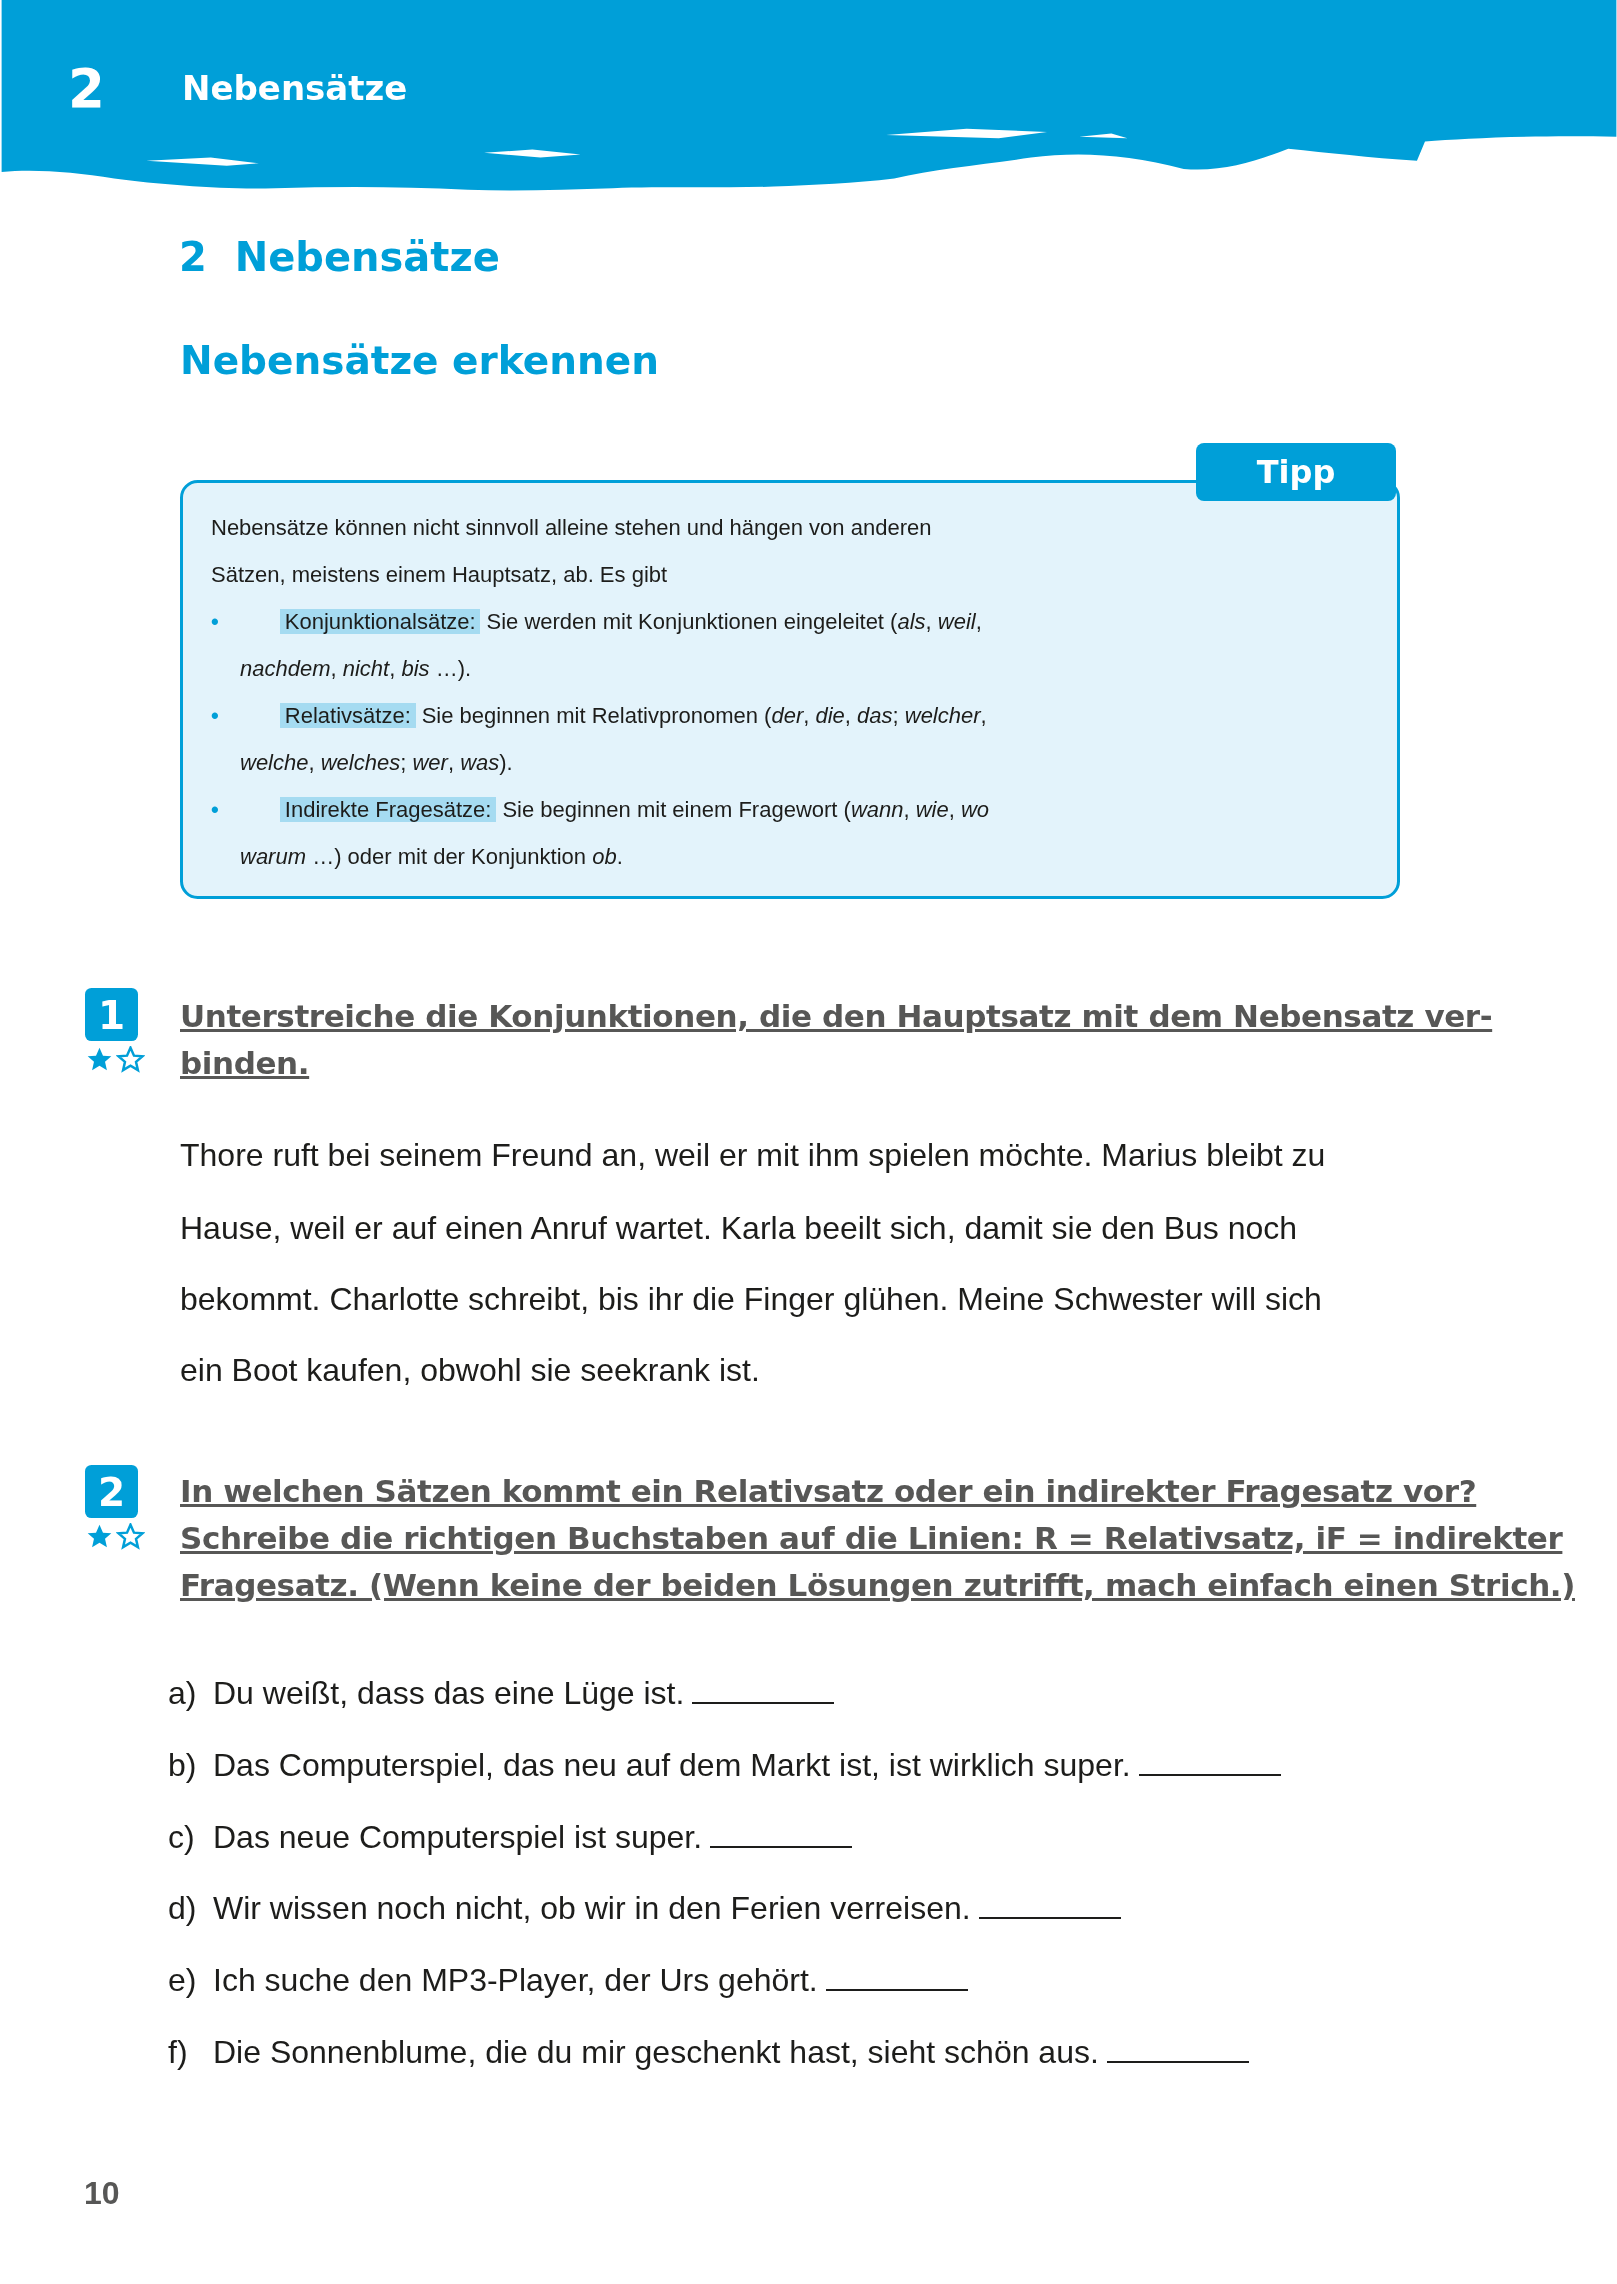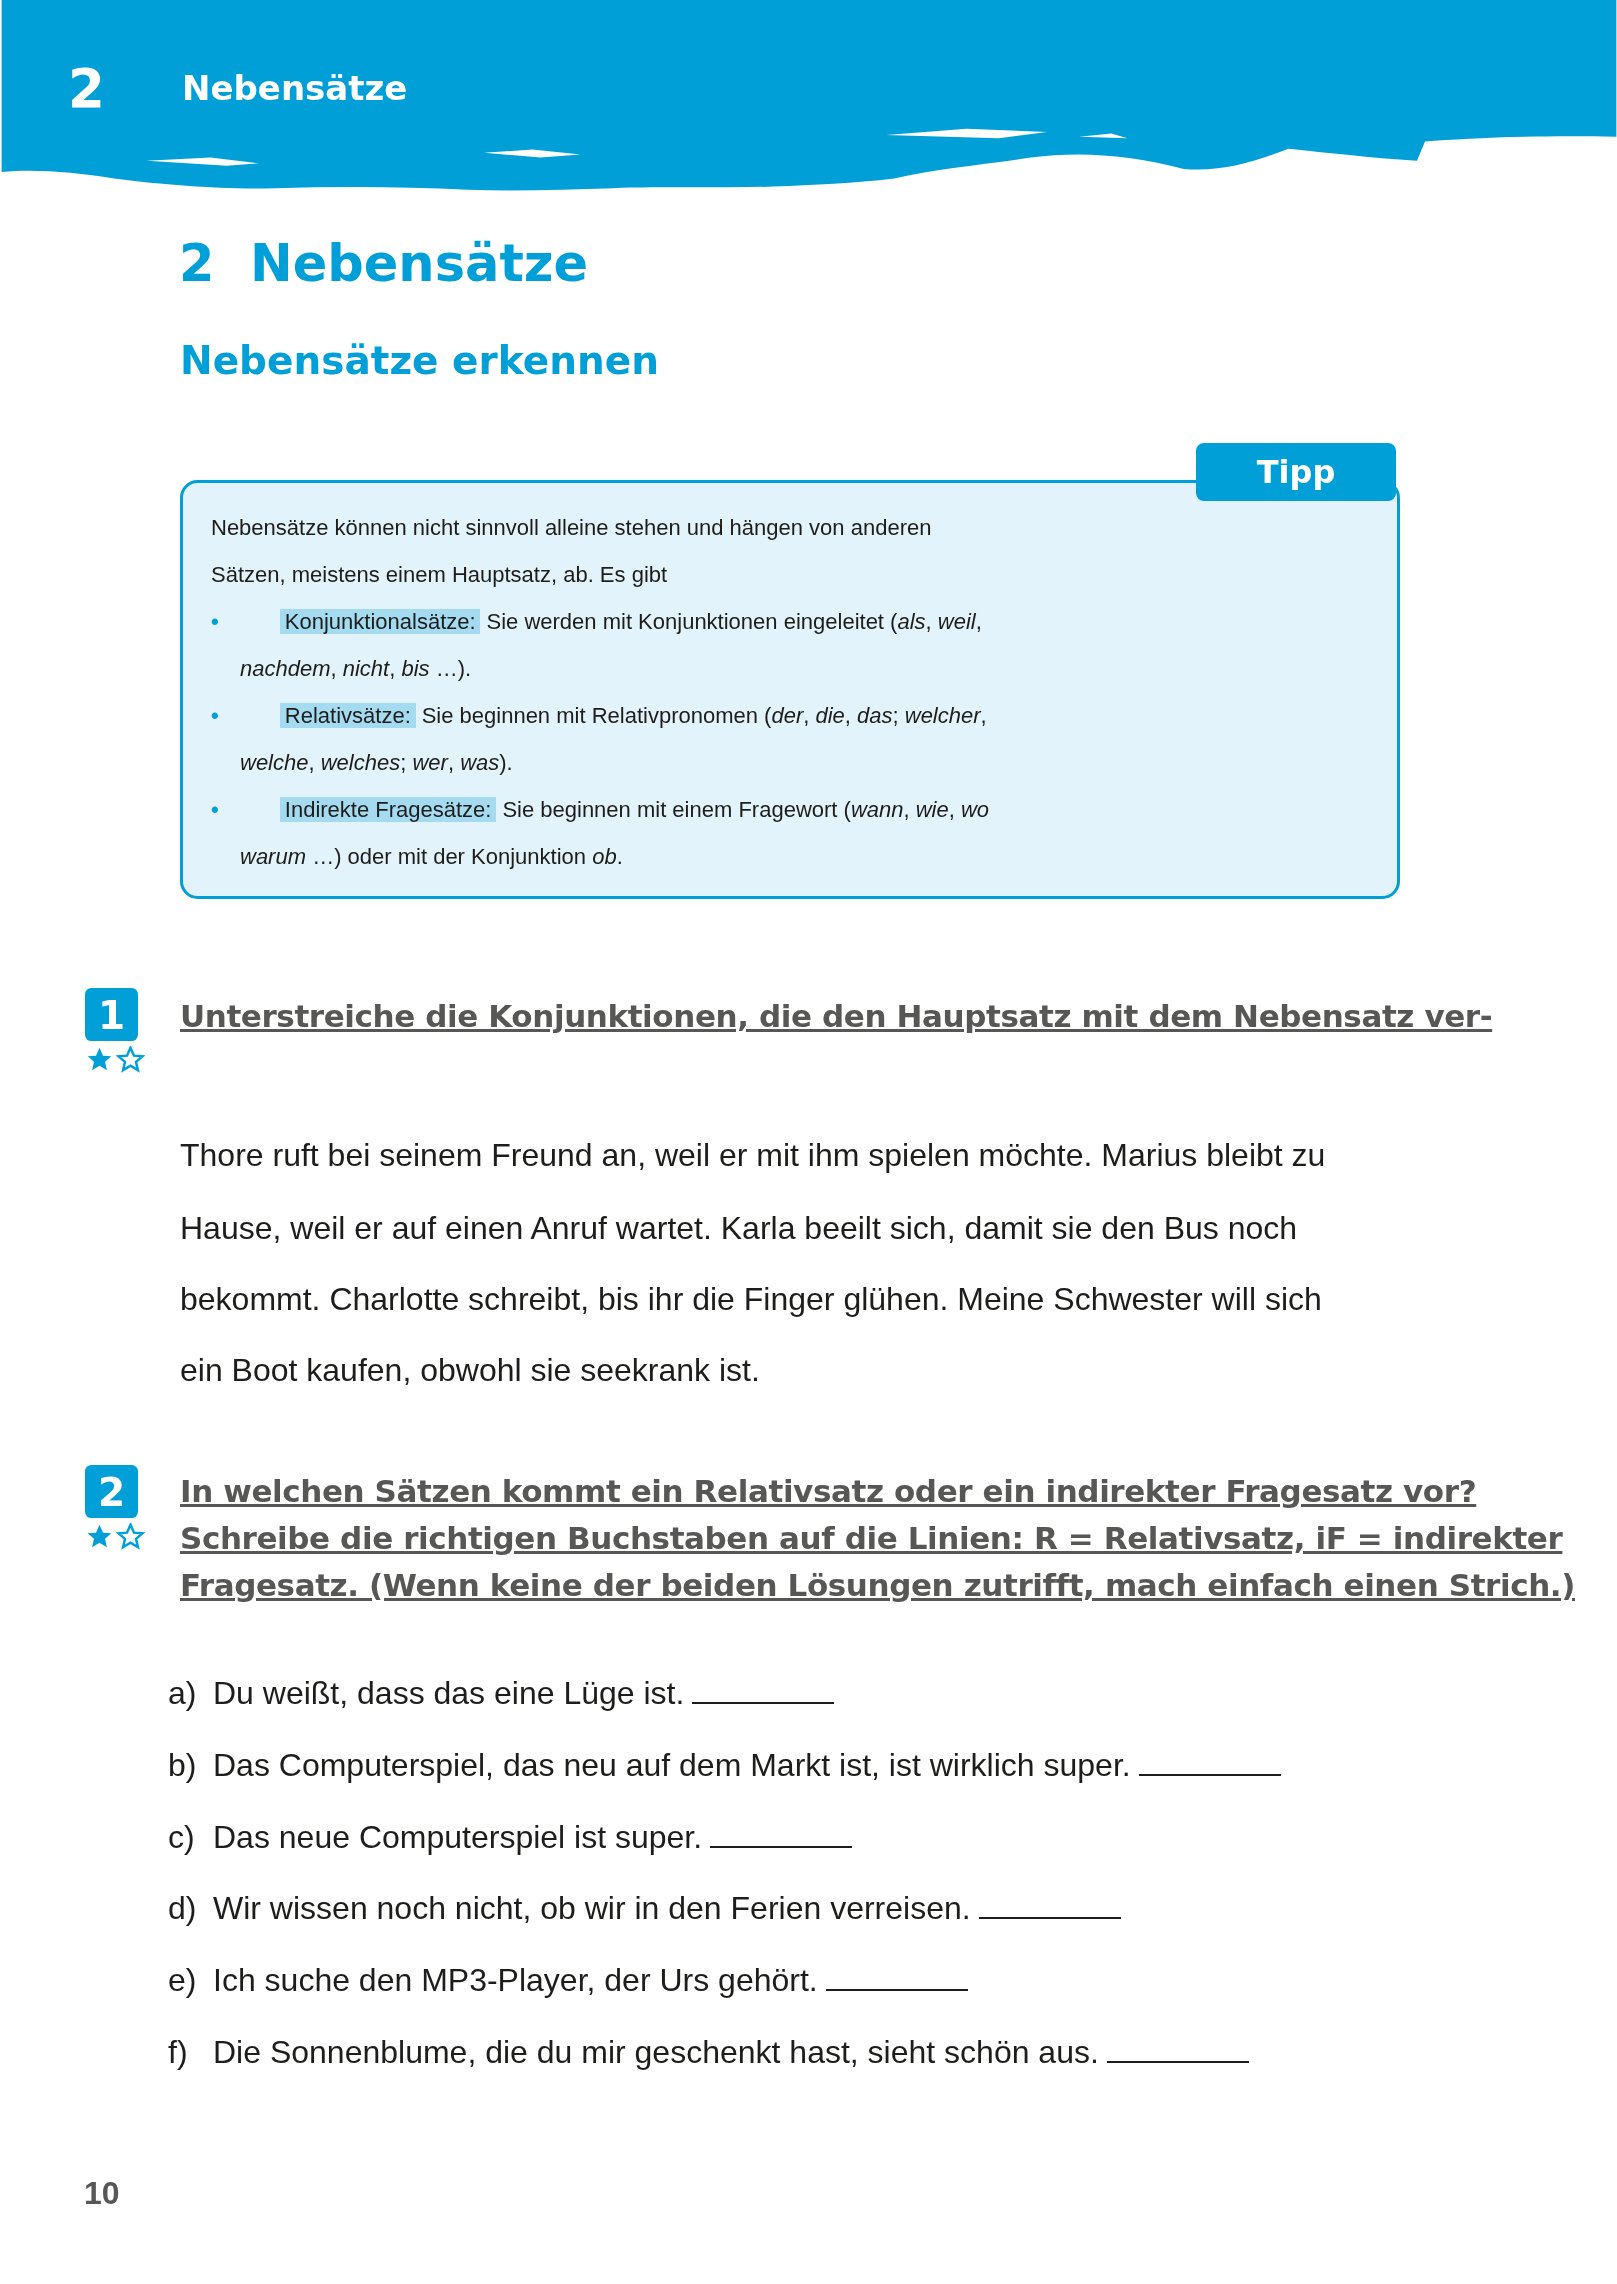--- a/index.html
+++ b/index.html
@@ -4,21 +4,21 @@
 <style>
   * { box-sizing: border-box; margin: 0; padding: 0; }
   html, body { width: 1618px; height: 2284px; background: #ffffff; overflow: hidden; }
   body { position: relative; font-family: "Liberation Sans", sans-serif; color: #1d1d1b; }
 
   .header-band { position: absolute; left: 0; top: 0; width: 1618px; height: 193px; }
   .header-band svg { position: absolute; left: 0; top: 0; }
   .header-num { position: absolute; left: 68px; top: 58px; font-size: 53px; font-weight: bold; color: #ffffff; font-family: "DejaVu Sans", sans-serif; }
   .header-title { position: absolute; left: 182px; top: 68px; font-size: 34px; font-weight: bold; color: #ffffff; font-family: "DejaVu Sans", sans-serif; }
 
-  .page-title { position: absolute; left: 179px; top: 234px; font-size: 51px; font-weight: bold; color: #009fd8; font-family: "DejaVu Sans", sans-serif; }
+  .page-title { position: absolute; left: 179px; top: 234px; font-size: 40px; font-weight: bold; color: #009fd8; font-family: "DejaVu Sans", sans-serif; }
   .section-title { position: absolute; left: 180px; top: 338px; font-size: 39px; font-weight: bold; color: #009fd8; font-family: "DejaVu Sans", sans-serif; }
 
   .tip-box { position: absolute; left: 180px; top: 480px; width: 1220px; height: 419px; background: #e3f3fb; border: 3.2px solid #009fd8; border-radius: 17.7px; }
   .tip-label { position: absolute; left: 1196px; top: 443px; width: 200px; height: 58px; background: #009fd8; border-radius: 8px; color: #ffffff; font-size: 32px; font-weight: bold; text-align: center; line-height: 58px; font-family: "DejaVu Sans", sans-serif; }
   .tip-content { position: absolute; left: 211px; top: 504px; width: 1176px; font-size: 22px; line-height: 47px; }
   .tip-content .bullet-line { position: relative; padding-left: 29px; }
   .tip-content .bullet { position: absolute; left: 0; top: 0; color: #009fd8; font-weight: bold; }
   .hl { background: #a5dbf1; padding: 0 4.8px; margin-left: 40px; }
   .it { font-style: italic; }
 
@@ -84,20 +84,21 @@
 <div class="stars" style="left:85px; top:1046px;">
   <svg viewBox="0 0 24 24">
       <path d="M12 1.5l3.1 7.1 7.4.6-5.6 4.9 1.7 7.4L12 17.6l-6.6 3.9 1.7-7.4L1.5 9.2l7.4-.6z" fill="#009fd8"></path>
     </svg>
   <svg viewBox="0 0 24 24">
       <path d="M12 1.5l3.1 7.1 7.4.6-5.6 4.9 1.7 7.4L12 17.6l-6.6 3.9 1.7-7.4L1.5 9.2l7.4-.6z" fill="none" stroke="#009fd8" stroke-width="2.2"></path>
     </svg>
 </div>
 <div class="task-text" style="top:993px;">
   <div>Unterstreiche die Konjunktionen, die den Hauptsatz mit dem Nebensatz ver-</div>
+  <div>binden.</div>
 </div>
 <div class="body-line" style="top:1137px;">Thore ruft bei seinem Freund an, weil er mit ihm spielen möchte. Marius bleibt zu</div>
 <div class="body-line" style="top:1210px;">Hause, weil er auf einen Anruf wartet. Karla beeilt sich, damit sie den Bus noch</div>
 <div class="body-line" style="top:1281px;">bekommt. Charlotte schreibt, bis ihr die Finger glühen. Meine Schwester will sich</div>
 <div class="body-line" style="top:1352px;">ein Boot kaufen, obwohl sie seekrank ist.</div>
 
 <div class="task-badge" style="left:85px; top:1465px;">2</div>
 <div class="stars" style="left:85px; top:1523px;">
   <svg viewBox="0 0 24 24">
       <path d="M12 1.5l3.1 7.1 7.4.6-5.6 4.9 1.7 7.4L12 17.6l-6.6 3.9 1.7-7.4L1.5 9.2l7.4-.6z" fill="#009fd8"></path>

